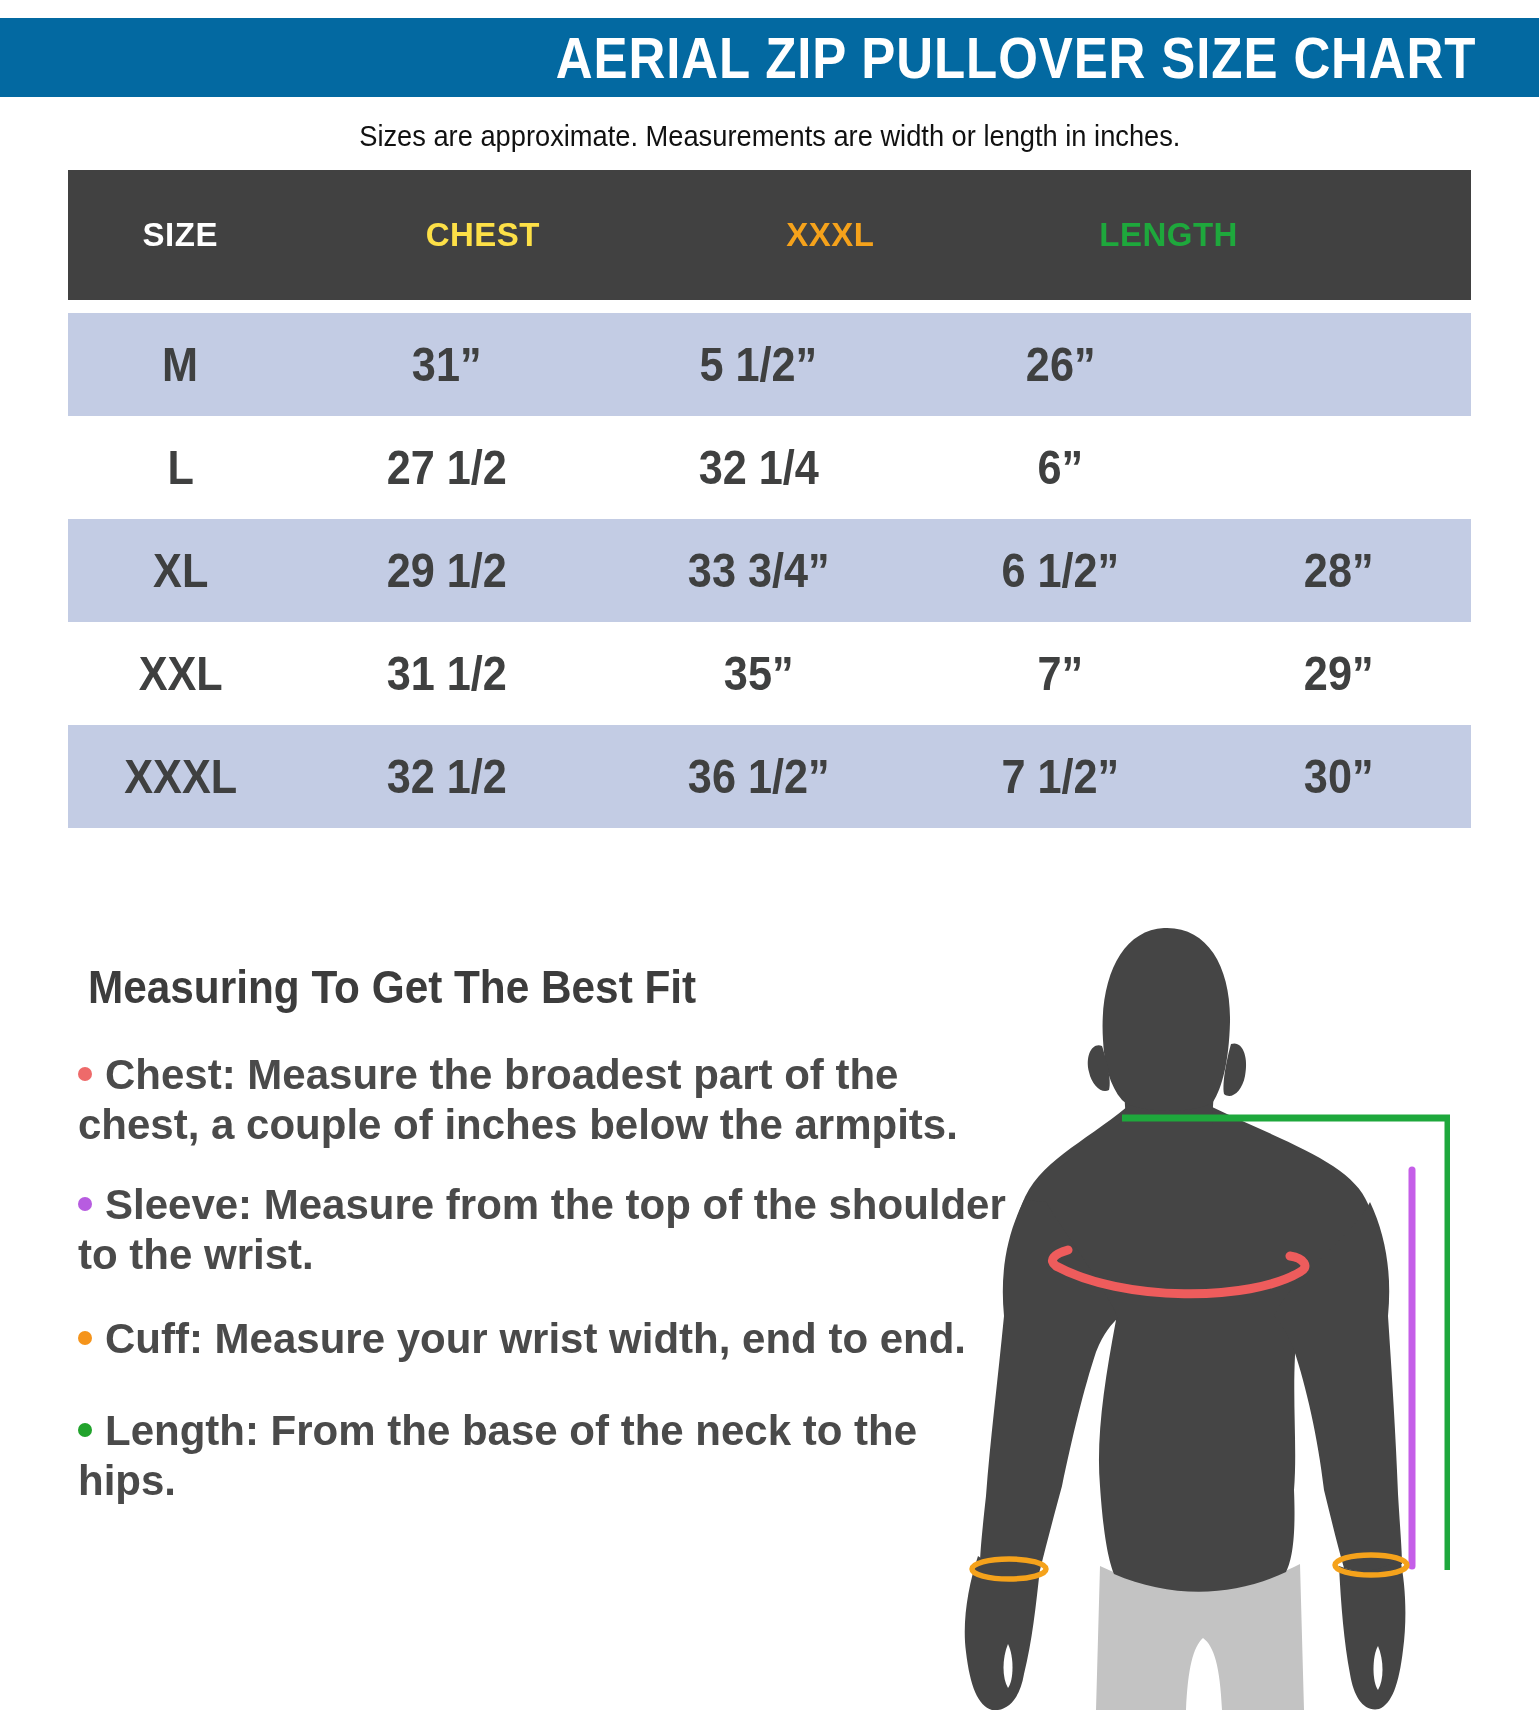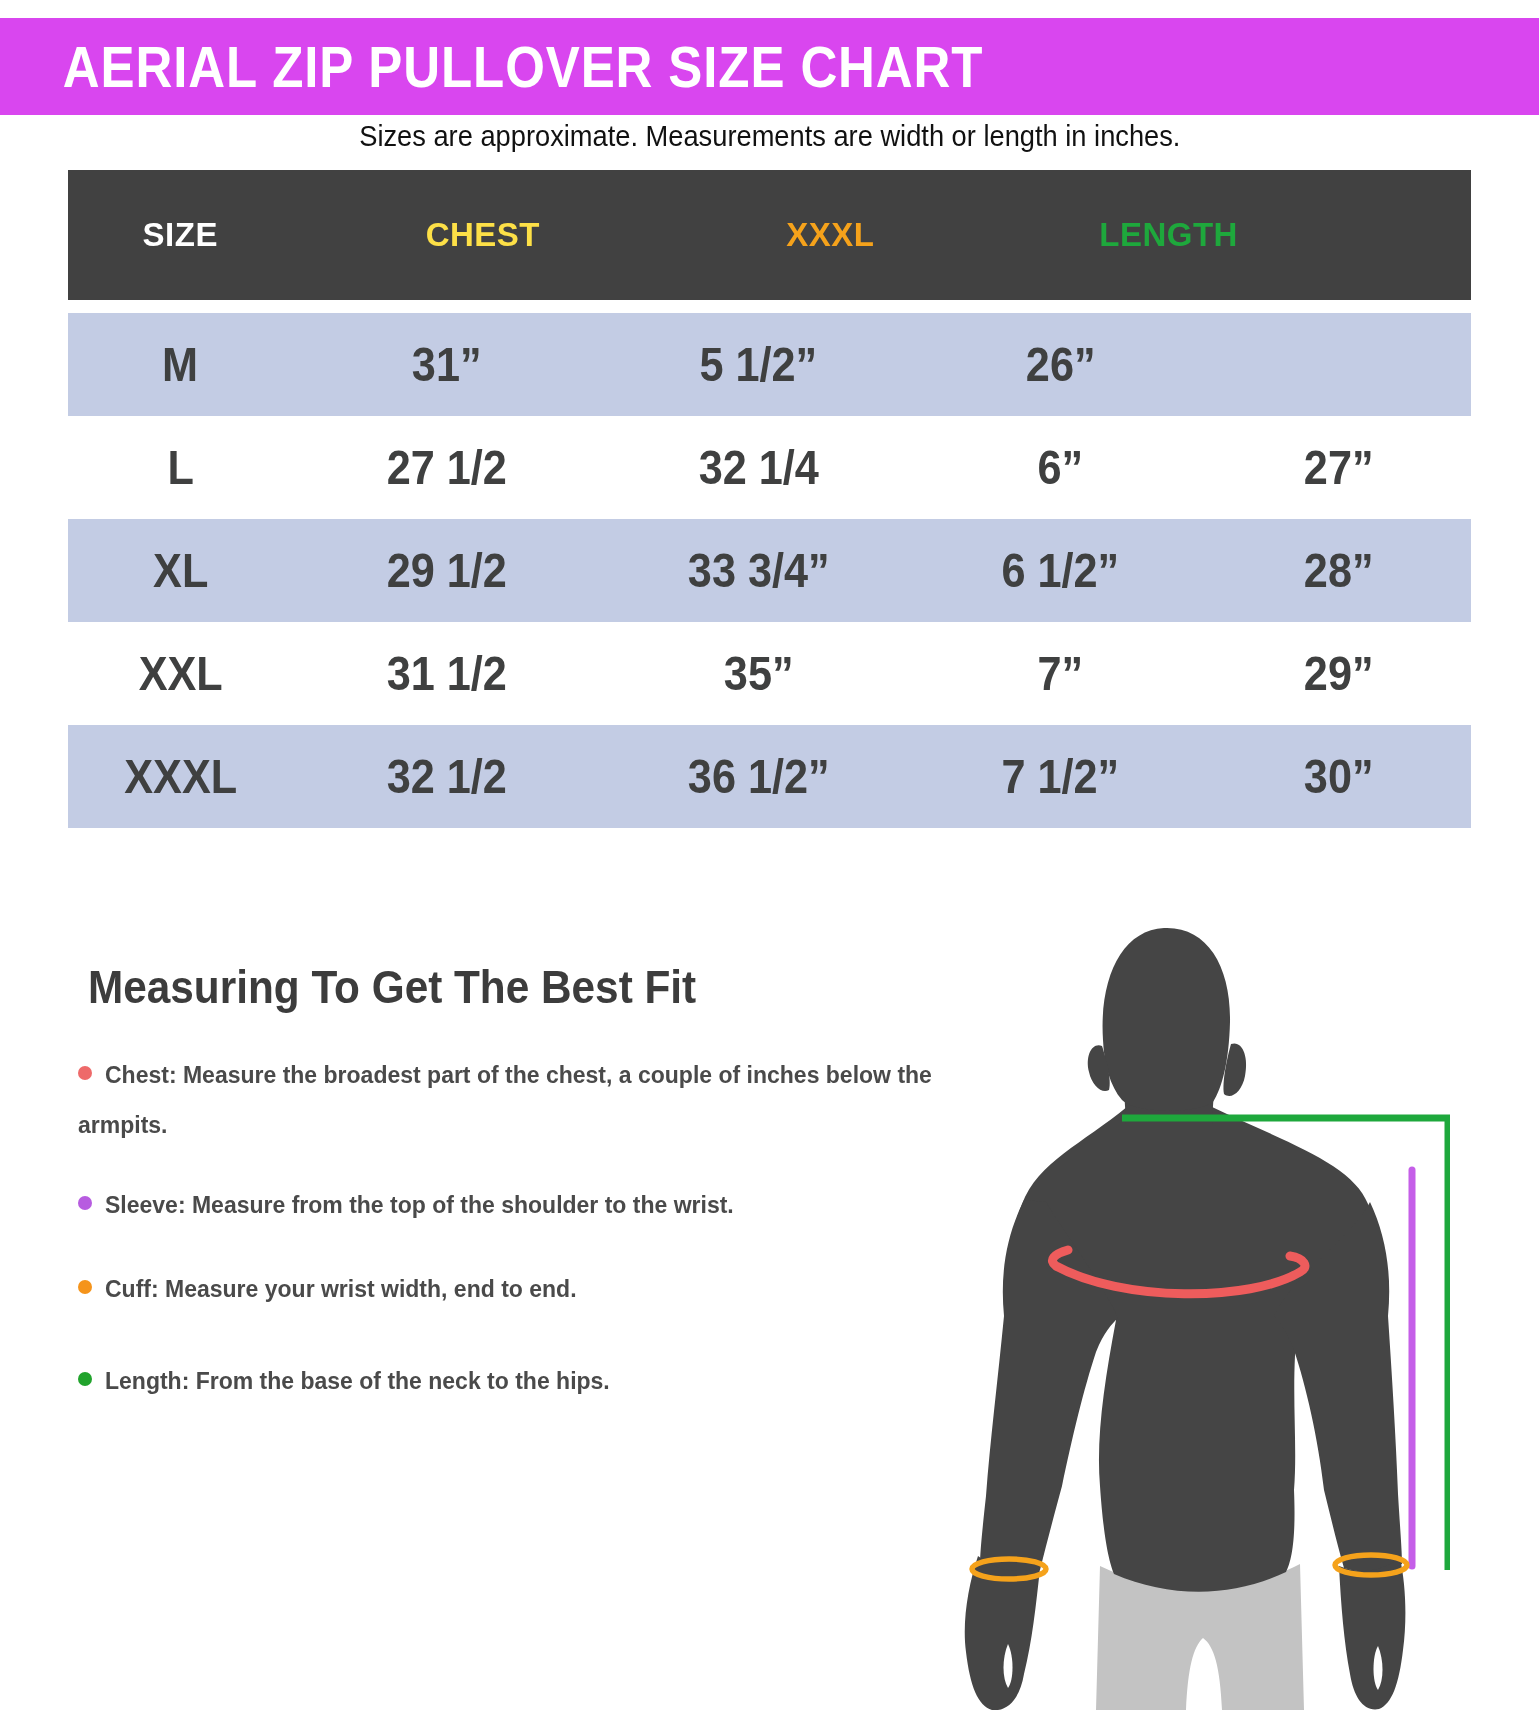--- a/index.html
+++ b/index.html
@@ -1,22 +1,22 @@
 <!DOCTYPE html>
 <html><head>
 <meta charset="utf-8">
 <style>
   html,body{margin:0;padding:0;}
   body{
     width:1539px;height:1710px;position:relative;background:#ffffff;
     font-family:"Liberation Sans", sans-serif;overflow:hidden;
   }
   .title-bar{
-    position:absolute;left:0;top:18px;width:1539px;height:97px;
-    background:#d946ef;display:flex;align-items:center;justify-content:flex-start;
+    position:absolute;left:0;top:18px;width:1539px;height:79px;
+    background:#0369a1;display:flex;align-items:center;justify-content:flex-end;
   }
   .title-text{
     color:#ffffff;font-size:58px;font-weight:bold;letter-spacing:1px;
     display:inline-block;transform:scaleX(.88);transform-origin:center;white-space:nowrap;
   }
   .subtitle{
     position:absolute;left:0;top:120px;width:1539px;text-align:center;
     font-size:29px;color:#111111;
   }
   .subtitle span{display:inline-block;transform:scaleX(.94);transform-origin:center;white-space:nowrap;}
@@ -40,21 +40,21 @@
   .trow.shaded{background:#c3cce4;}
   .cell{text-align:center;font-weight:bold;font-size:48px;color:#3f4040;}
   .cell span{display:inline-block;transform:scaleX(.9);transform-origin:center;white-space:nowrap;}
 
   .guide{position:absolute;left:78px;top:960px;width:935px;}
   .guide-heading{
     font-size:46px;font-weight:bold;color:#3c3c3c;margin:0 0 0 10px;
     transform:scaleX(.92);transform-origin:left;white-space:nowrap;
   }
   .bullet{
-    font-size:23px;font-weight:bold;color:#4a4a4a;line-height:50px;margin:0;
+    font-size:42px;font-weight:bold;color:#4a4a4a;line-height:50px;margin:0;
   }
   .bullet.b-chest{margin-top:36px;}
   .bullet.b-sleeve{margin-top:30px;}
   .bullet.b-cuff{margin-top:34px;}
   .bullet.b-length{margin-top:42px;}
   .dot{
     display:inline-block;width:14px;height:14px;border-radius:50%;
     margin-right:13px;vertical-align:middle;position:relative;top:-4px;
   }
   .dot-chest{background:#ee6a6a;}
@@ -87,21 +87,20 @@
       <div class="cell"><span>M</span></div>
       <div class="cell"><span>31”</span></div>
       <div class="cell"><span>5 1/2”</span></div>
       <div class="cell"><span>26”</span></div>
     </div>
     <div class="trow">
       <div class="cell"><span>L</span></div>
       <div class="cell"><span>27 1/2</span></div>
       <div class="cell"><span>32 1/4</span></div>
       <div class="cell"><span>6”</span></div>
-      <div class="cell"><span>27”</span></div>
     </div>
     <div class="trow shaded">
       <div class="cell"><span>XL</span></div>
       <div class="cell"><span>29 1/2</span></div>
       <div class="cell"><span>33 3/4”</span></div>
       <div class="cell"><span>6 1/2”</span></div>
       <div class="cell"><span>28”</span></div>
     </div>
     <div class="trow">
       <div class="cell"><span>XXL</span></div>

